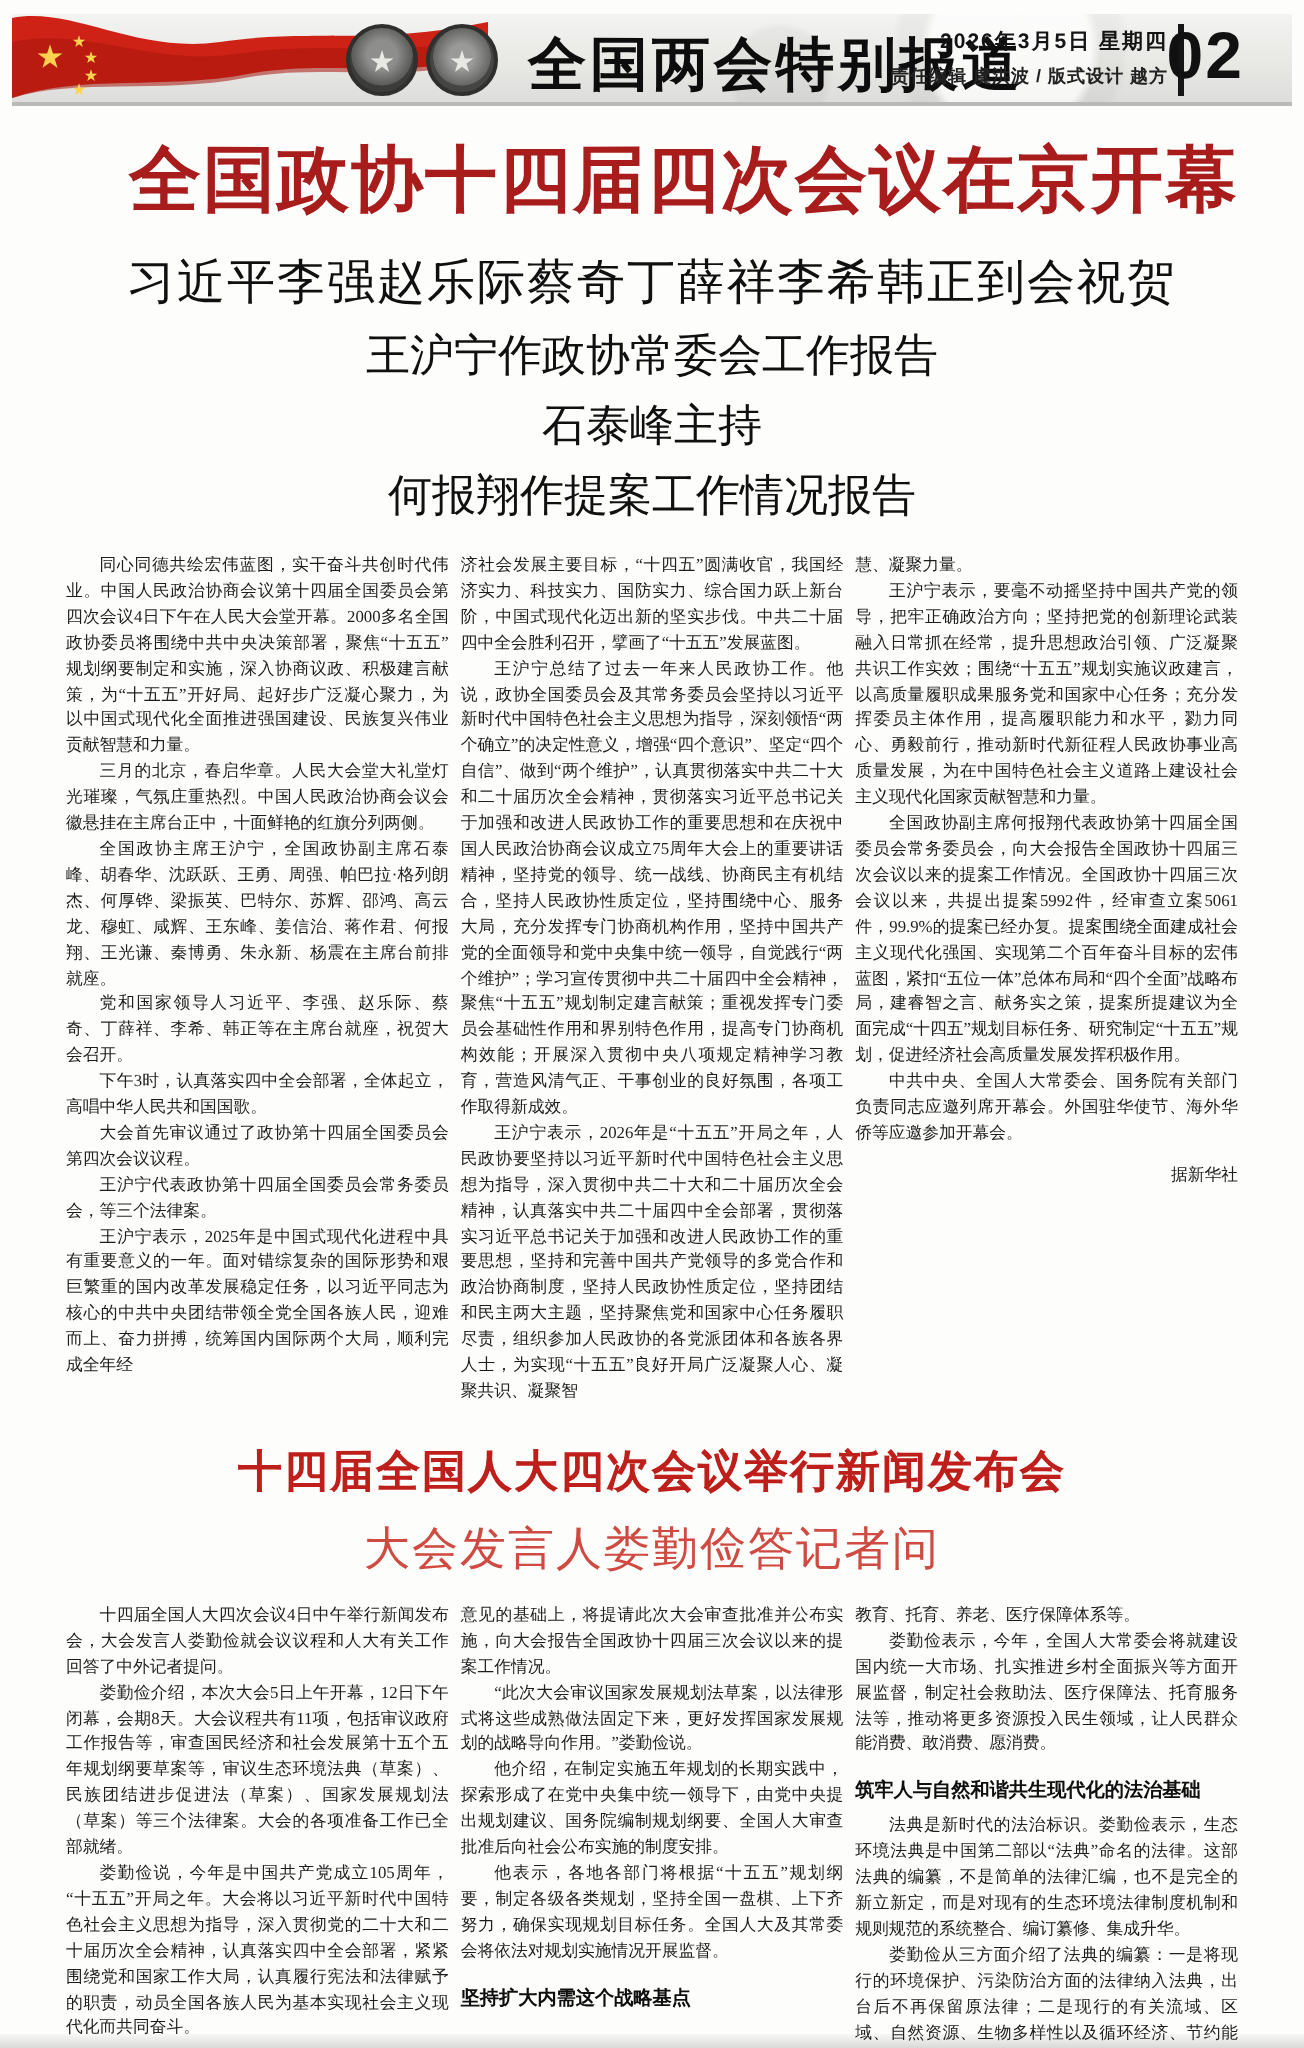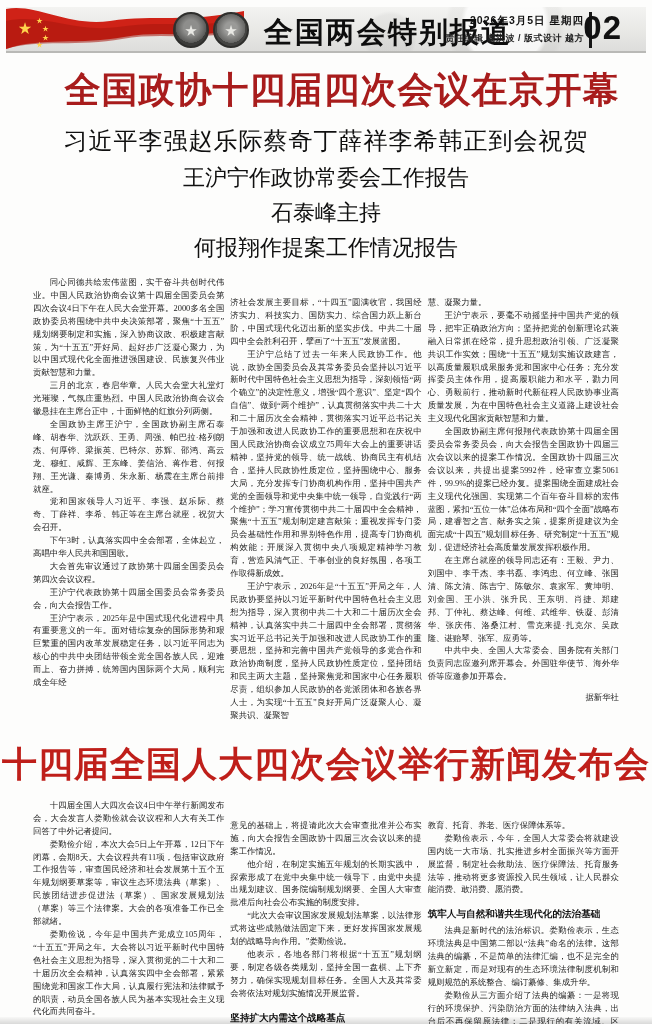--- a/index.html
+++ b/index.html
@@ -48,28 +48,28 @@
   .a1-sub.s2{font-size:22px;margin-top:6px;}
   .a1-sub.s3{font-size:22px;margin-top:5px;}
   .a1-sub.s4{font-size:22px;margin-top:5px;}
 
   
   .cols{display:flex;gap:6px;padding:0 33px;align-items:flex-start;}
   .a1-cols{margin-top:14px;}
   .col{flex:1 1 0;min-width:0;}
   .para{font-size:8.4px;line-height:12.9px;text-align:justify;text-indent:2em;color:#1d1d1d;
     word-break:break-all;}
-  .para.cont{text-indent:0;margin-top:20px;}
+  .para.cont{text-indent:0;}
   .para.subhead{font-family:"Liberation Sans","DejaVu Sans",sans-serif;font-weight:bold;
     font-size:9.6px;text-indent:0;margin:11px 0 4px;color:#0f0f0f;text-align:left;}
   .para.byline{text-align:right;text-indent:0;margin-top:8px;}
 
   
   .a2-headline{margin-top:18px;text-align:center;font-family:"Liberation Sans","DejaVu Sans",sans-serif;
-    font-weight:bold;font-size:35px;letter-spacing:1px;color:var(--article2-red);}
+    font-weight:bold;font-size:22px;letter-spacing:1px;color:var(--article2-red);}
   .a2-sub{text-align:center;font-family:"Liberation Sans","DejaVu Sans",sans-serif;
     font-size:23px;margin-top:8px;color:var(--subtitle-red);letter-spacing:1px;}
   .a2-cols{margin-top:12px;}
 </style>
 </head>
 <body>
 
 <div class="page">
 
   <header class="masthead">
@@ -100,51 +100,51 @@
     <div class="a1-sub s3">石泰峰主持</div>
     <div class="a1-sub s4">何报翔作提案工作情况报告</div>
     <div class="cols a1-cols">
       <div class="col">
           <p class="para p">同心同德共绘宏伟蓝图，实干奋斗共创时代伟业。中国人民政治协商会议第十四届全国委员会第四次会议4日下午在人民大会堂开幕。2000多名全国政协委员将围绕中共中央决策部署，聚焦“十五五”规划纲要制定和实施，深入协商议政、积极建言献策，为“十五五”开好局、起好步广泛凝心聚力，为以中国式现代化全面推进强国建设、民族复兴伟业贡献智慧和力量。</p>
           <p class="para p">三月的北京，春启华章。人民大会堂大礼堂灯光璀璨，气氛庄重热烈。中国人民政治协商会议会徽悬挂在主席台正中，十面鲜艳的红旗分列两侧。</p>
           <p class="para p">全国政协主席王沪宁，全国政协副主席石泰峰、胡春华、沈跃跃、王勇、周强、帕巴拉·格列朗杰、何厚铧、梁振英、巴特尔、苏辉、邵鸿、高云龙、穆虹、咸辉、王东峰、姜信治、蒋作君、何报翔、王光谦、秦博勇、朱永新、杨震在主席台前排就座。</p>
           <p class="para p">党和国家领导人习近平、李强、赵乐际、蔡奇、丁薛祥、李希、韩正等在主席台就座，祝贺大会召开。</p>
           <p class="para p">下午3时，认真落实四中全会部署，全体起立，高唱中华人民共和国国歌。</p>
           <p class="para p">大会首先审议通过了政协第十四届全国委员会第四次会议议程。</p>
-          <p class="para p">王沪宁代表政协第十四届全国委员会常务委员会，向大会报告工作。</p>
+          <p class="para p">王沪宁代表政协第十四届全国委员会常务委员会，等三个法律案。</p>
           <p class="para p">王沪宁表示，2025年是中国式现代化进程中具有重要意义的一年。面对错综复杂的国际形势和艰巨繁重的国内改革发展稳定任务，以习近平同志为核心的中共中央团结带领全党全国各族人民，迎难而上、奋力拼搏，统筹国内国际两个大局，顺利完成全年经</p>
         </div>
       <div class="col">
           <p class="para cont">济社会发展主要目标，“十四五”圆满收官，我国经济实力、科技实力、国防实力、综合国力跃上新台阶，中国式现代化迈出新的坚实步伐。中共二十届四中全会胜利召开，擘画了“十五五”发展蓝图。</p>
           <p class="para p">王沪宁总结了过去一年来人民政协工作。他说，政协全国委员会及其常务委员会坚持以习近平新时代中国特色社会主义思想为指导，深刻领悟“两个确立”的决定性意义，增强“四个意识”、坚定“四个自信”、做到“两个维护”，认真贯彻落实中共二十大和二十届历次全会精神，贯彻落实习近平总书记关于加强和改进人民政协工作的重要思想和在庆祝中国人民政治协商会议成立75周年大会上的重要讲话精神，坚持党的领导、统一战线、协商民主有机结合，坚持人民政协性质定位，坚持围绕中心、服务大局，充分发挥专门协商机构作用，坚持中国共产党的全面领导和党中央集中统一领导，自觉践行“两个维护”；学习宣传贯彻中共二十届四中全会精神，聚焦“十五五”规划制定建言献策；重视发挥专门委员会基础性作用和界别特色作用，提高专门协商机构效能；开展深入贯彻中央八项规定精神学习教育，营造风清气正、干事创业的良好氛围，各项工作取得新成效。</p>
           <p class="para p">王沪宁表示，2026年是“十五五”开局之年，人民政协要坚持以习近平新时代中国特色社会主义思想为指导，深入贯彻中共二十大和二十届历次全会精神，认真落实中共二十届四中全会部署，贯彻落实习近平总书记关于加强和改进人民政协工作的重要思想，坚持和完善中国共产党领导的多党合作和政治协商制度，坚持人民政协性质定位，坚持团结和民主两大主题，坚持聚焦党和国家中心任务履职尽责，组织参加人民政协的各党派团体和各族各界人士，为实现“十五五”良好开局广泛凝聚人心、凝聚共识、凝聚智</p>
         </div>
       <div class="col">
           <p class="para cont">慧、凝聚力量。</p>
           <p class="para p">王沪宁表示，要毫不动摇坚持中国共产党的领导，把牢正确政治方向；坚持把党的创新理论武装融入日常抓在经常，提升思想政治引领、广泛凝聚共识工作实效；围绕“十五五”规划实施议政建言，以高质量履职成果服务党和国家中心任务；充分发挥委员主体作用，提高履职能力和水平，勠力同心、勇毅前行，推动新时代新征程人民政协事业高质量发展，为在中国特色社会主义道路上建设社会主义现代化国家贡献智慧和力量。</p>
           <p class="para p">全国政协副主席何报翔代表政协第十四届全国委员会常务委员会，向大会报告全国政协十四届三次会议以来的提案工作情况。全国政协十四届三次会议以来，共提出提案5992件，经审查立案5061件，99.9%的提案已经办复。提案围绕全面建成社会主义现代化强国、实现第二个百年奋斗目标的宏伟蓝图，紧扣“五位一体”总体布局和“四个全面”战略布局，建睿智之言、献务实之策，提案所提建议为全面完成“十四五”规划目标任务、研究制定“十五五”规划，促进经济社会高质量发展发挥积极作用。</p>
-          <p class="para p">在主席台就座的领导同志还有：王毅、尹力、刘国中、李干杰、李书磊、李鸿忠、何立峰、张国清、陈文清、陈吉宁、陈敏尔、袁家军、黄坤明、刘金国、王小洪、张升民、王东明、肖捷、郑建邦、丁仲礼、蔡达峰、何维、武维华、铁凝、彭清华、张庆伟、洛桑江村、雪克来提·扎克尔、吴政隆、谌贻琴、张军、应勇等。</p>
           <p class="para p">中共中央、全国人大常委会、国务院有关部门负责同志应邀列席开幕会。外国驻华使节、海外华侨等应邀参加开幕会。</p>
           <p class="para byline">据新华社</p>
         </div>
     </div>
   </section>
 
   <section>
     <h2 class="a2-headline">十四届全国人大四次会议举行新闻发布会</h2>
+    <div class="a2-sub">大会发言人娄勤俭答记者问</div>
     <div class="cols a2-cols">
       <div class="col">
           <p class="para p">十四届全国人大四次会议4日中午举行新闻发布会，大会发言人娄勤俭就会议议程和人大有关工作回答了中外记者提问。</p>
           <p class="para p">娄勤俭介绍，本次大会5日上午开幕，12日下午闭幕，会期8天。大会议程共有11项，包括审议政府工作报告等，审查国民经济和社会发展第十五个五年规划纲要草案等，审议生态环境法典（草案）、民族团结进步促进法（草案）、国家发展规划法（草案）等三个法律案。大会的各项准备工作已全部就绪。</p>
           <p class="para p">娄勤俭说，今年是中国共产党成立105周年，“十五五”开局之年。大会将以习近平新时代中国特色社会主义思想为指导，深入贯彻党的二十大和二十届历次全会精神，认真落实四中全会部署，紧紧围绕党和国家工作大局，认真履行宪法和法律赋予的职责，动员全国各族人民为基本实现社会主义现代化而共同奋斗。</p>
         </div>
       <div class="col">
           <p class="para cont">意见的基础上，将提请此次大会审查批准并公布实施，向大会报告全国政协十四届三次会议以来的提案工作情况。</p>
+          <p class="para p">“此次大会审议国家发展规划法草案，以法律形式将这些成熟做法固定下来，更好发挥国家发展规划的战略导向作用。”娄勤俭说。</p>
           <p class="para p">他介绍，在制定实施五年规划的长期实践中，探索形成了在党中央集中统一领导下，由党中央提出规划建议、国务院编制规划纲要、全国人大审查批准后向社会公布实施的制度安排。</p>
-          <p class="para p">“此次大会审议国家发展规划法草案，以法律形式将这些成熟做法固定下来，更好发挥国家发展规划的战略导向作用。”娄勤俭说。</p>
           <p class="para p">他表示，各地各部门将根据“十五五”规划纲要，制定各级各类规划，坚持全国一盘棋、上下齐努力，确保实现规划目标任务。全国人大及其常委会将依法对规划实施情况开展监督。</p>
           <p class="para subhead">坚持扩大内需这个战略基点</p>
         </div>
       <div class="col">
           <p class="para cont">教育、托育、养老、医疗保障体系等。</p>
           <p class="para p">娄勤俭表示，今年，全国人大常委会将就建设国内统一大市场、扎实推进乡村全面振兴等方面开展监督，制定社会救助法、医疗保障法、托育服务法等，推动将更多资源投入民生领域，让人民群众能消费、敢消费、愿消费。</p>
           <p class="para subhead">筑牢人与自然和谐共生现代化的法治基础</p>
           <p class="para p">法典是新时代的法治标识。娄勤俭表示，生态环境法典是中国第二部以“法典”命名的法律。这部法典的编纂，不是简单的法律汇编，也不是完全的新立新定，而是对现有的生态环境法律制度机制和规则规范的系统整合、编订纂修、集成升华。</p>
           <p class="para p">娄勤俭从三方面介绍了法典的编纂：一是将现行的环境保护、污染防治方面的法律纳入法典，出台后不再保留原法律；二是现行的有关流域、区域、自然资源、生物多样性以及循环经济、节约能源等方面的法律制度规范，择其要旨要则体现到法典中；三是对于应对气候变化、碳达峰碳中和、绿色低碳发展等方面的法治需求，法典就此作出一些原则性、引领性规定，为今后我国相关法律制度建设留有空间，以体现法典的时代性、前瞻性。</p>
         </div>

